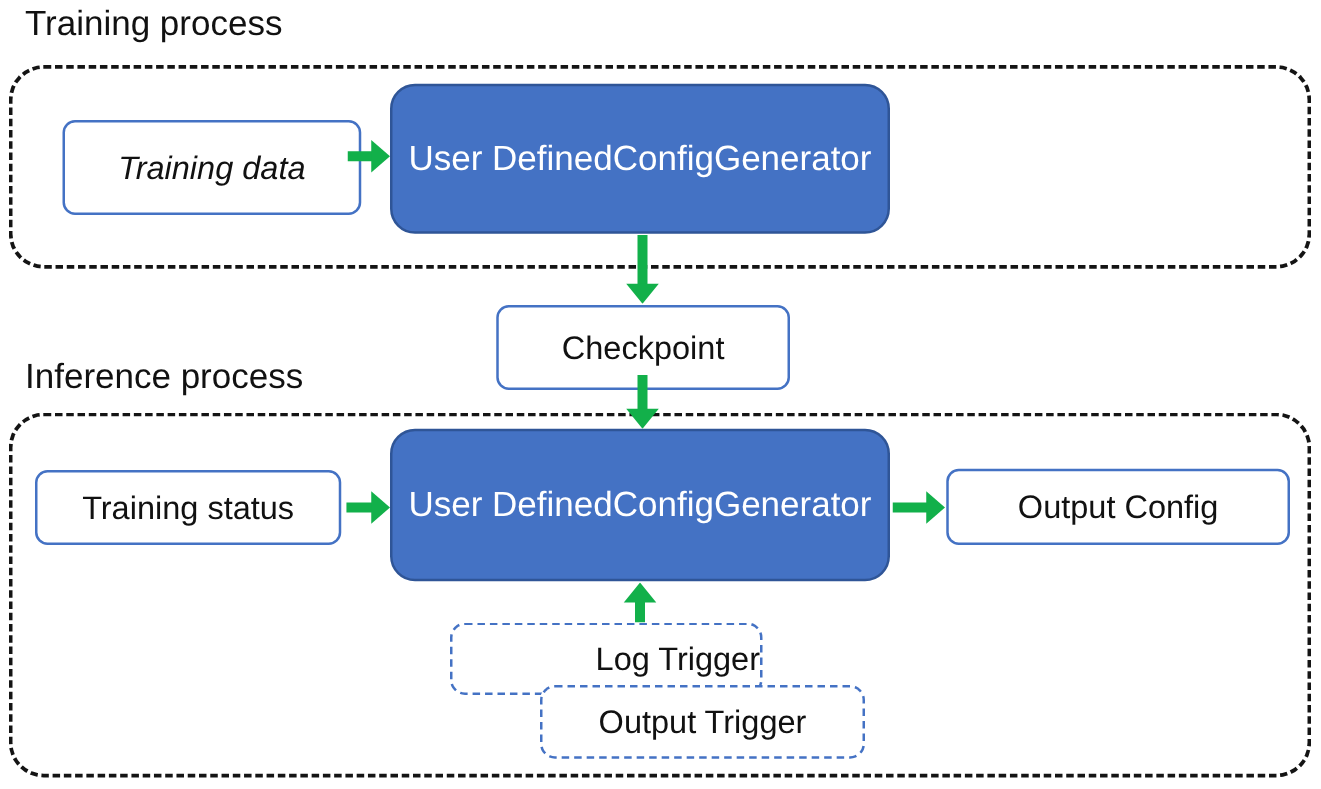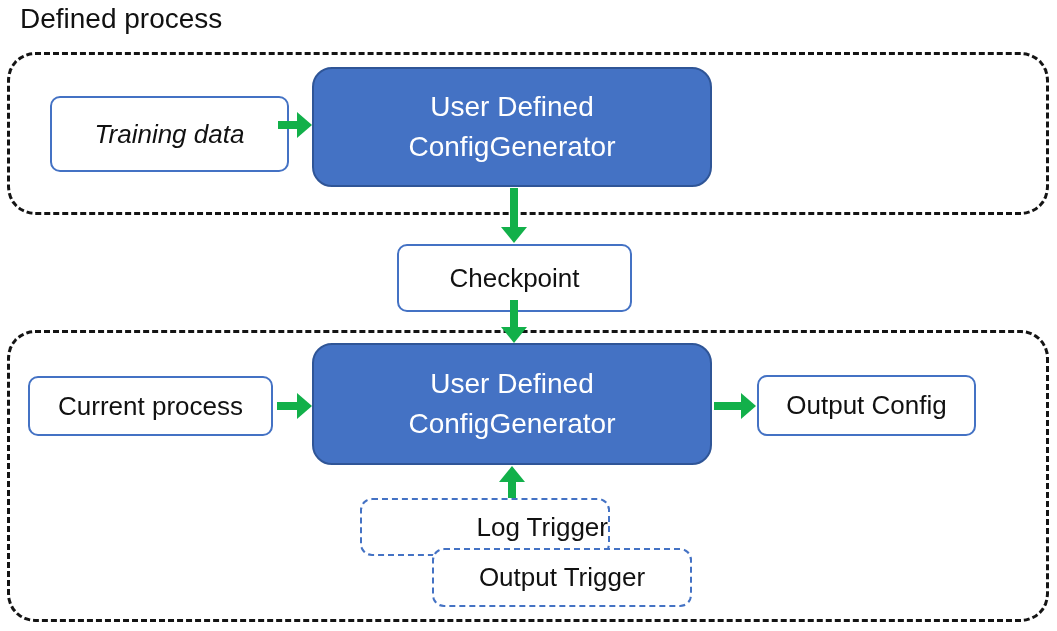--- a/index.html
+++ b/index.html
@@ -47,70 +47,71 @@
     border:2px solid var(--light-box-border);
     border-radius:10px;
     color:var(--text-dark);
     white-space:nowrap;
   }
   .node-blue{
     background:var(--primary-blue);
     border:2px solid var(--primary-blue-border);
     border-radius:20px;
     color:var(--text-light);
-    flex-direction:column;
+    flex-direction:row;
     font-size:28px;
     line-height:1.42;
   }
   .node-trigger{
     border:2px dashed var(--light-box-border);
     border-radius:12px;
     background:#fff;
   }
   .arrow{
     position:absolute;
     color:var(--arrow-green);
   }
   .arrow svg{display:block;}
 </style>
 </head>
 <body>
 
 <div class="canvas">
 
-  <div class="section-label" style="left:20px; top:3px;">Defined process</div>
+  <div class="section-label" style="left:20px; top:3px;">Training process</div>
 
+  <div class="section-label" style="left:20px; top:285px;">Inference process</div>
 
   <div class="container-dashed" style="left:7px; top:52px; width:1042px; height:163px;"></div>
 
   <div class="container-dashed" style="left:7px; top:330px; width:1042px; height:292px;"></div>
 
   <div class="node" style="left:50px; top:96px; width:239px; height:76px;font-style:italic;">
     <span>Training data</span>
   </div>
 
   <div class="node node-blue" style="left:312px; top:67px; width:400px; height:120px;">
     <span>User Defined</span>
     <span>ConfigGenerator</span>
   </div>
 
   <div class="node" style="left:397px; top:244px; width:235px; height:68px;">
     <span>Checkpoint</span>
   </div>
 
   <div class="node" style="left:28px; top:376px; width:245px; height:60px;">
-    <span>Current process</span>
+    <span>Training status</span>
   </div>
 
   <div class="node node-blue" style="left:312px; top:343px; width:400px; height:122px;">
     <span>User Defined</span>
     <span>ConfigGenerator</span>
   </div>
 
-  <div class="node" style="left:757px; top:375px; width:219px; height:61px;">
+  <div class="node" style="left:757px; top:375px; width:275px; height:61px;">
     <span>Output Config</span>
   </div>
 
   <div class="node node-trigger" style="left:360px; top:498px; width:250px; height:58px;justify-content:flex-end;">
     <span>Log Trigger</span>
   </div>
 
   <div class="node node-trigger" style="left:432px; top:548px; width:260px; height:59px;">
     <span>Output Trigger</span>
   </div>

